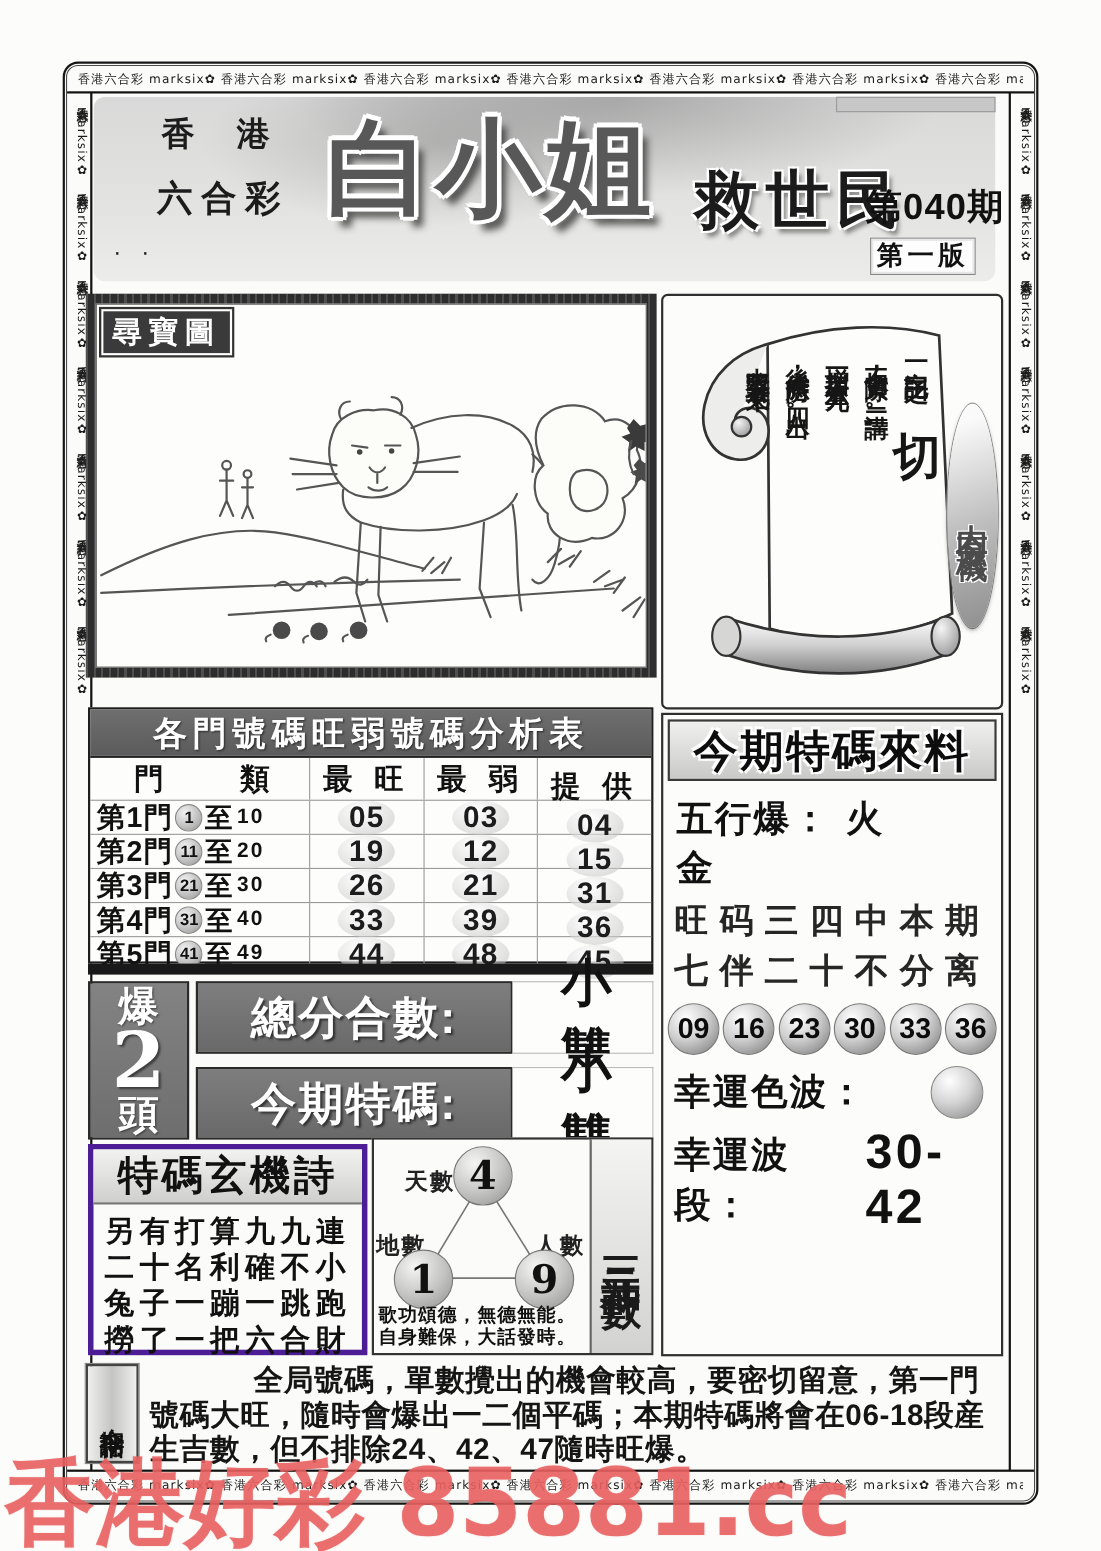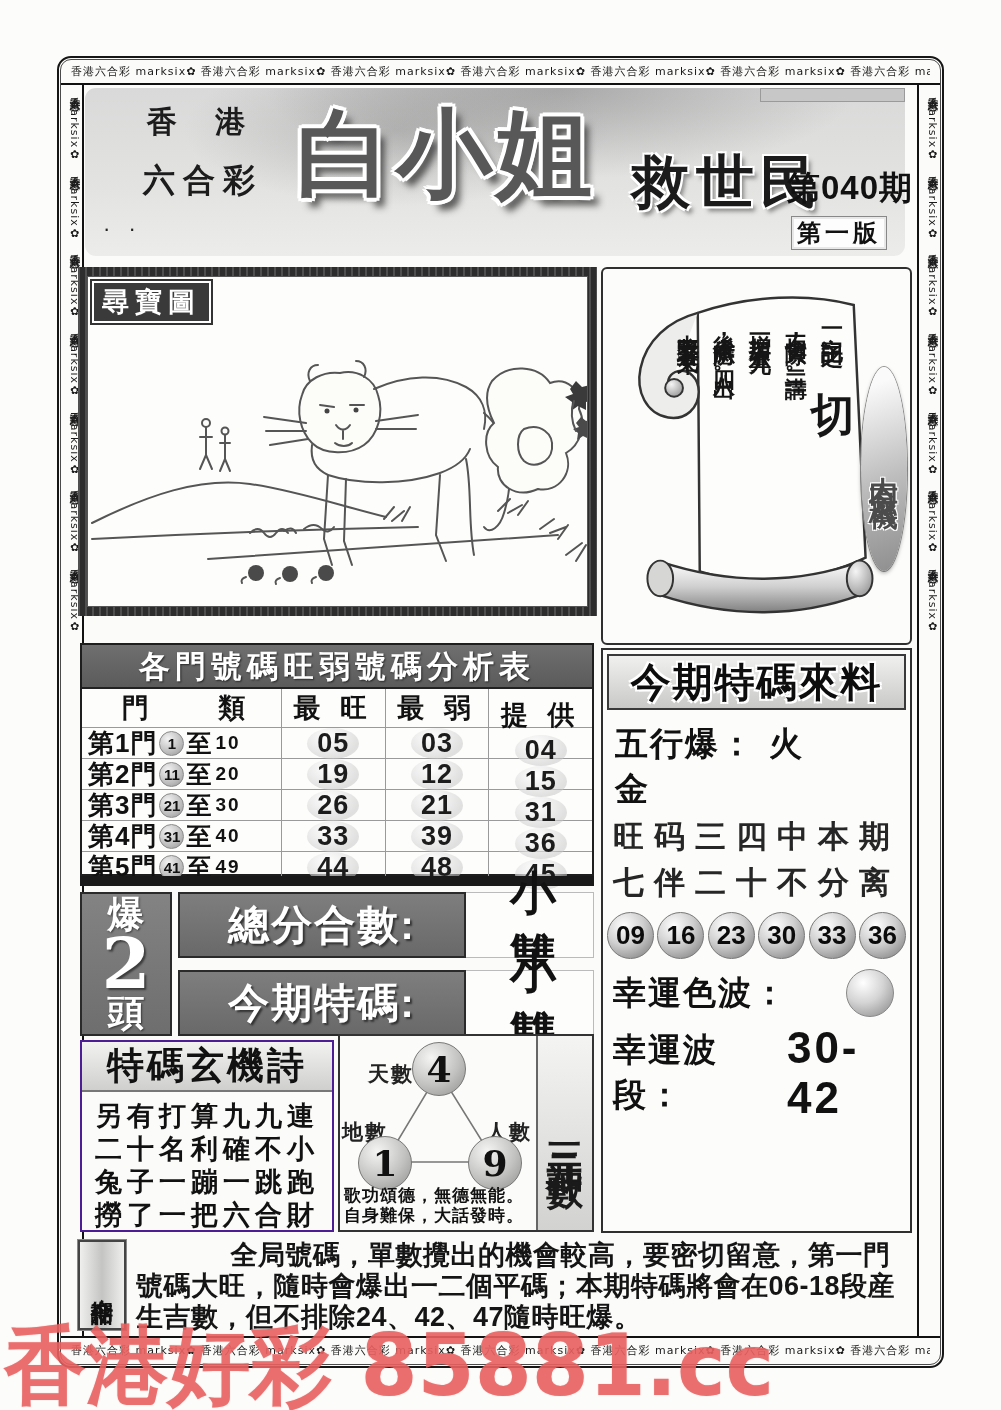--- a/index.html
+++ b/index.html
@@ -120,21 +120,21 @@
   .burst-row .br-label { width:288px; background:linear-gradient(180deg,#7e7e7e,#696969);
     border:2px solid #2a2a2a; color:#fff; font-size:41px; font-weight:bold;
     display:flex; align-items:center; justify-content:center; letter-spacing:2px;
     text-shadow:2px 2px 2px rgba(0,0,0,.55); }
   .burst-row .br-value { flex:1; background:#fdfdfb; border:1px solid #bbb; border-left:none;
     color:#111; font-size:46px; font-weight:bold; display:flex; align-items:center;
     justify-content:center; letter-spacing:2px;padding-left:44px; }
 
   
   .poem-box { position:absolute; left:80px; top:1040px; width:254px; height:192px;
-    border:2px solid #4c1d95; background:#fbfbf9; }
+    border:5px solid #4c1d95; background:#fbfbf9; }
   .poem-title { height:50px; background:linear-gradient(180deg,#f2f2f0,#cfcfcd);
     border-bottom:2px solid #777; font-size:37px; font-weight:bold; text-align:center;
     line-height:48px; letter-spacing:3px; }
   .poem-lines { padding:8px 6px 0 6px; }
   .poem-lines div { font-size:27px; font-weight:bold; letter-spacing:5px; line-height:33px;
     text-align:center; white-space:nowrap; }
 
   
   .sanyuan-box { position:absolute; left:338px; top:1034px; width:256px; height:198px;
     border:2px solid #333; background:#fbfbf9; display:flex; }

